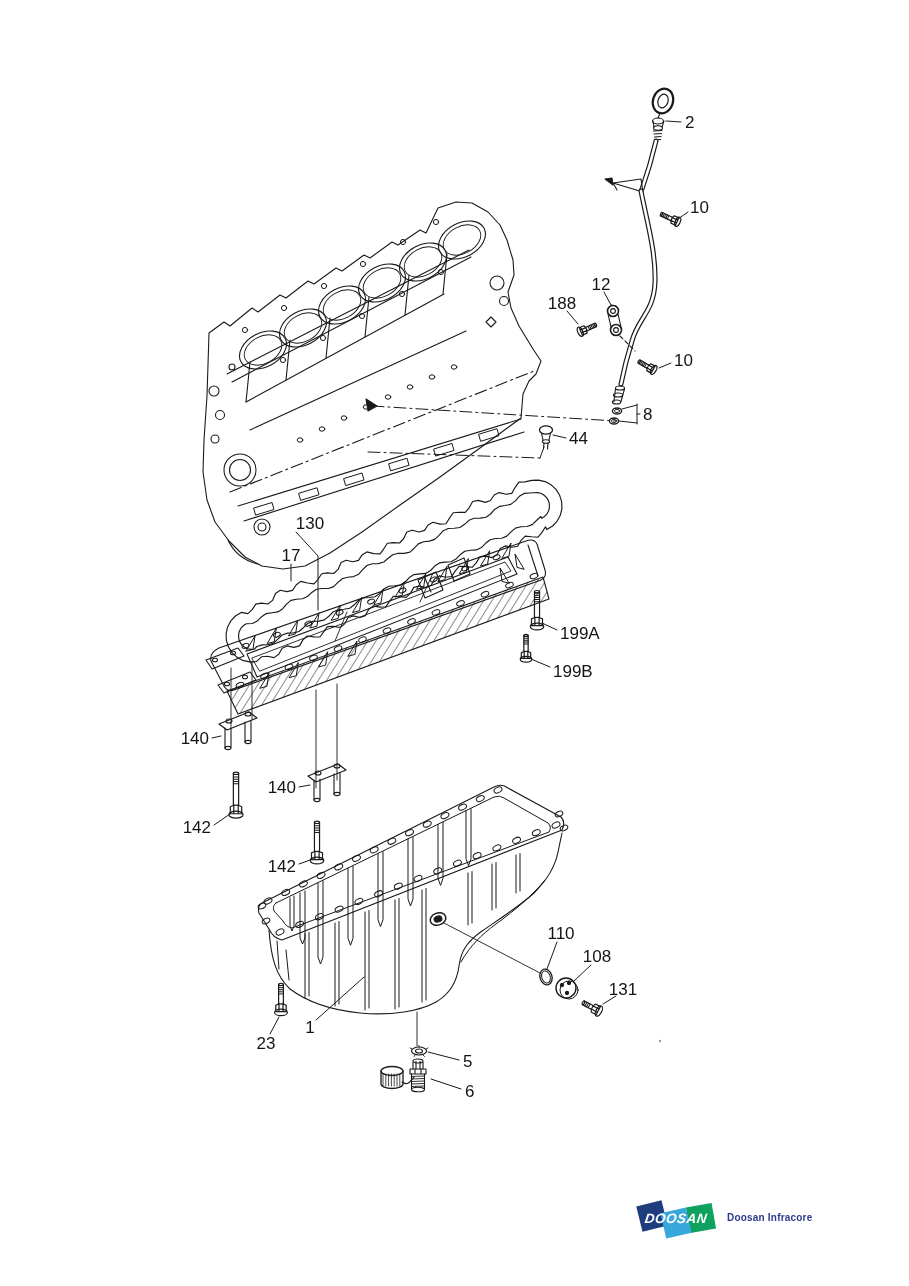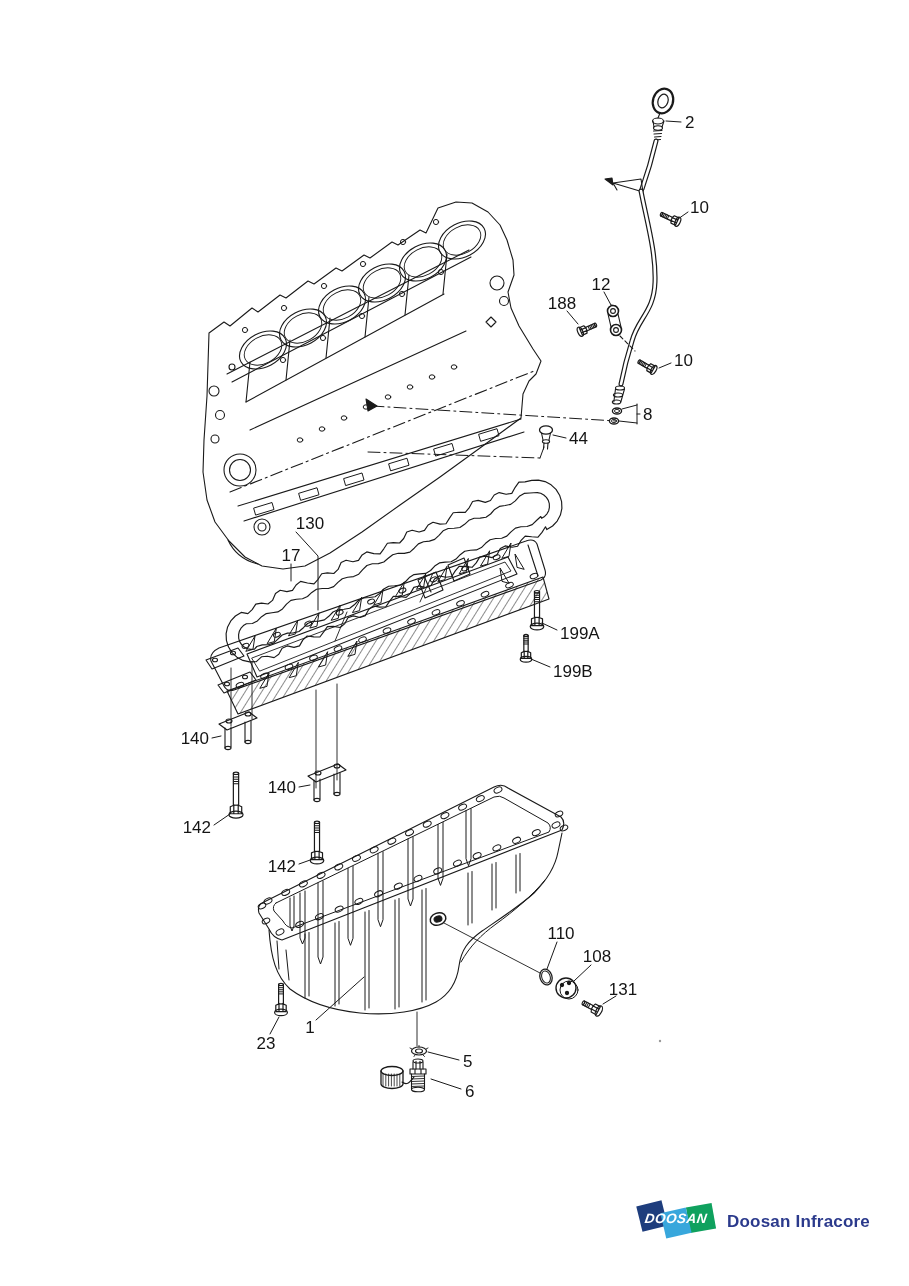--- a/index.html
+++ b/index.html
@@ -8,21 +8,21 @@
   .page svg{position:absolute;left:0;top:0;}
   
   .logo{position:absolute;left:0;top:0;width:909px;height:1286px;pointer-events:none;}
   .sq{position:absolute;width:26px;height:26px;}
   .sq-navy {left:639px;top:1203px;transform:rotate(-14deg);z-index:1;}
   .sq-blue {left:663px;top:1210px;transform:rotate(-13deg);z-index:3;}
   .sq-green{left:688px;top:1205px;transform:rotate(-10deg);z-index:2;}
   .logo-word{position:absolute;left:636px;top:1211px;width:80px;text-align:center;color:#ffffff;
              font-weight:bold;font-style:italic;font-size:13.5px;letter-spacing:.5px;z-index:4;
              transform:skewX(-8deg);}
-  .logo-text{position:absolute;left:727px;top:1212px;font-weight:bold;font-size:17px;
+  .logo-text{position:absolute;left:727px;top:1212px;font-weight:bold;font-size:10px;
              letter-spacing:.2px;z-index:4;}
 </style>
 </head>
 <body>
 
 <div class="page">
   <svg id="diagram" width="909" height="1286" viewBox="0 0 909 1286">
     <defs>
       <pattern id="hatch" patternUnits="userSpaceOnUse" width="7" height="7" patternTransform="rotate(32)">
         <path d="M0,0 L0,7" stroke="#1a1a1a" stroke-width="1"></path>

